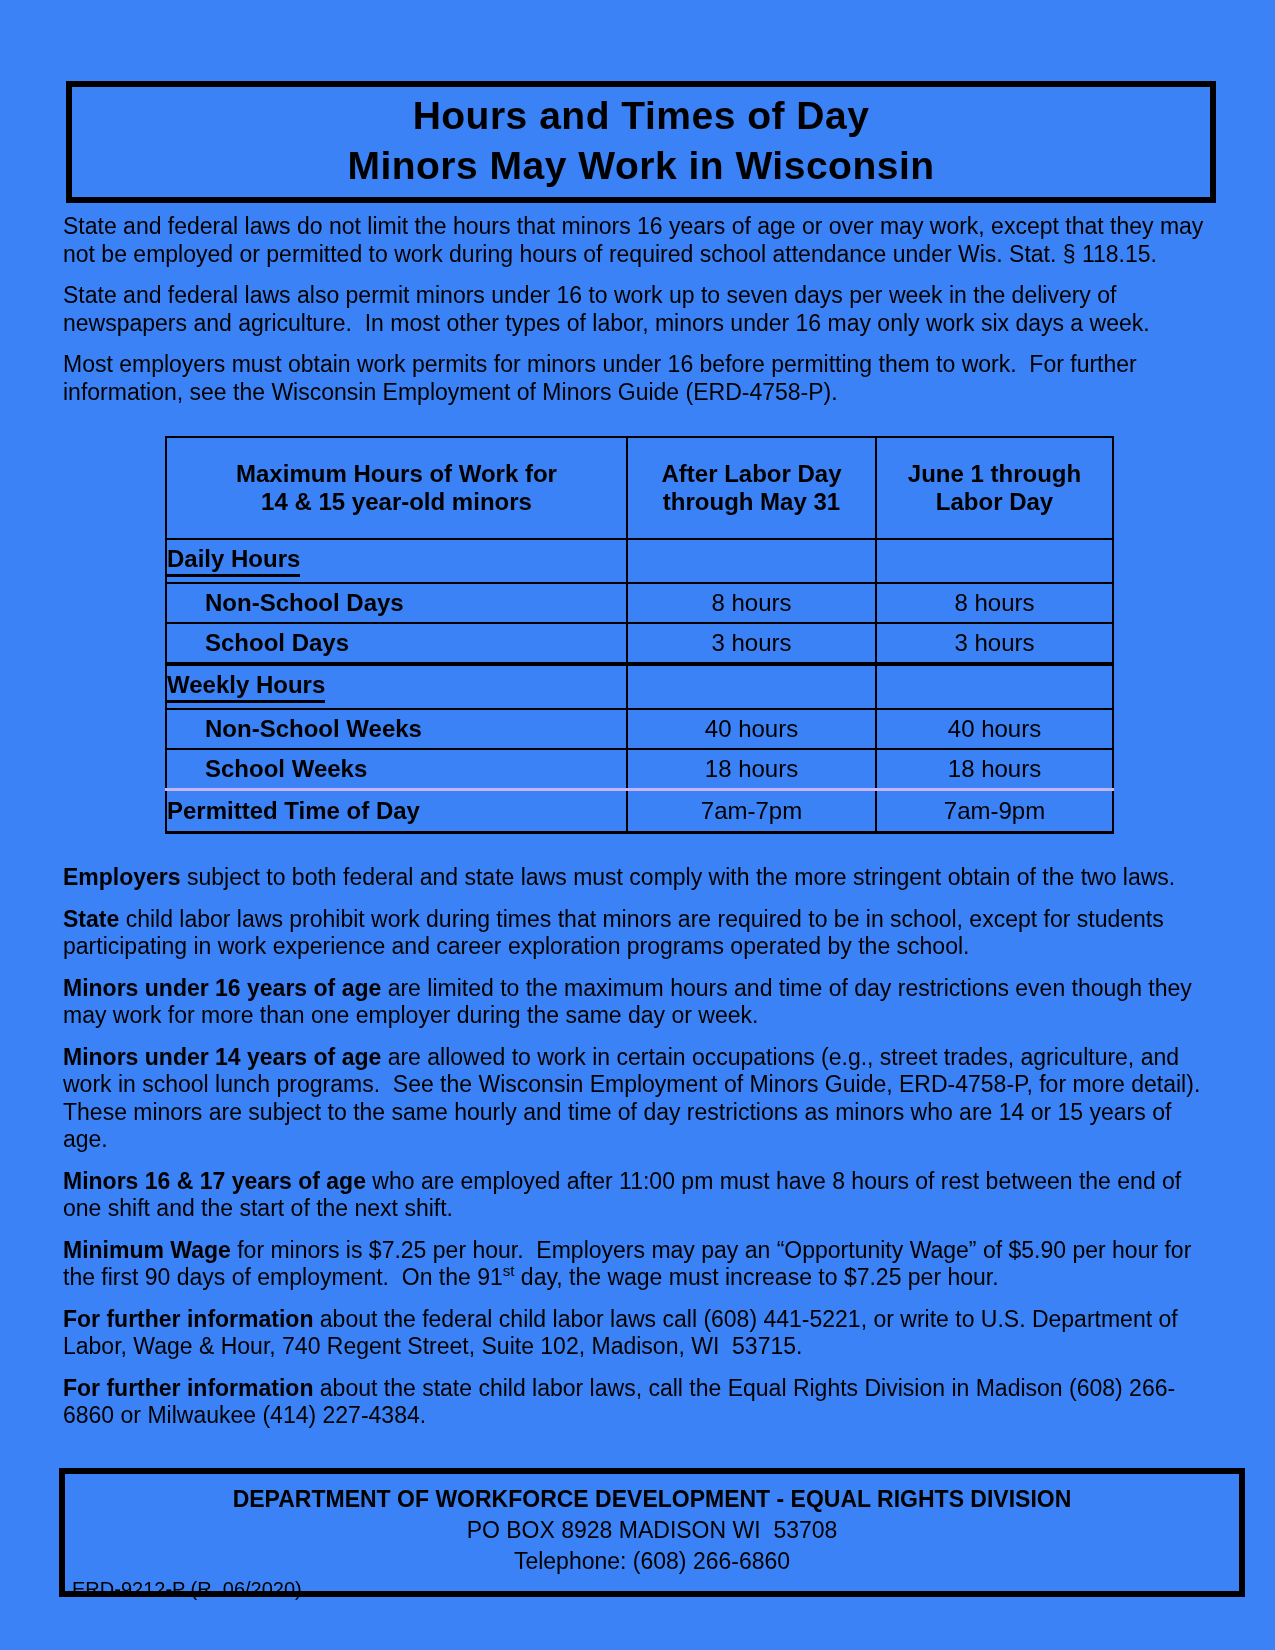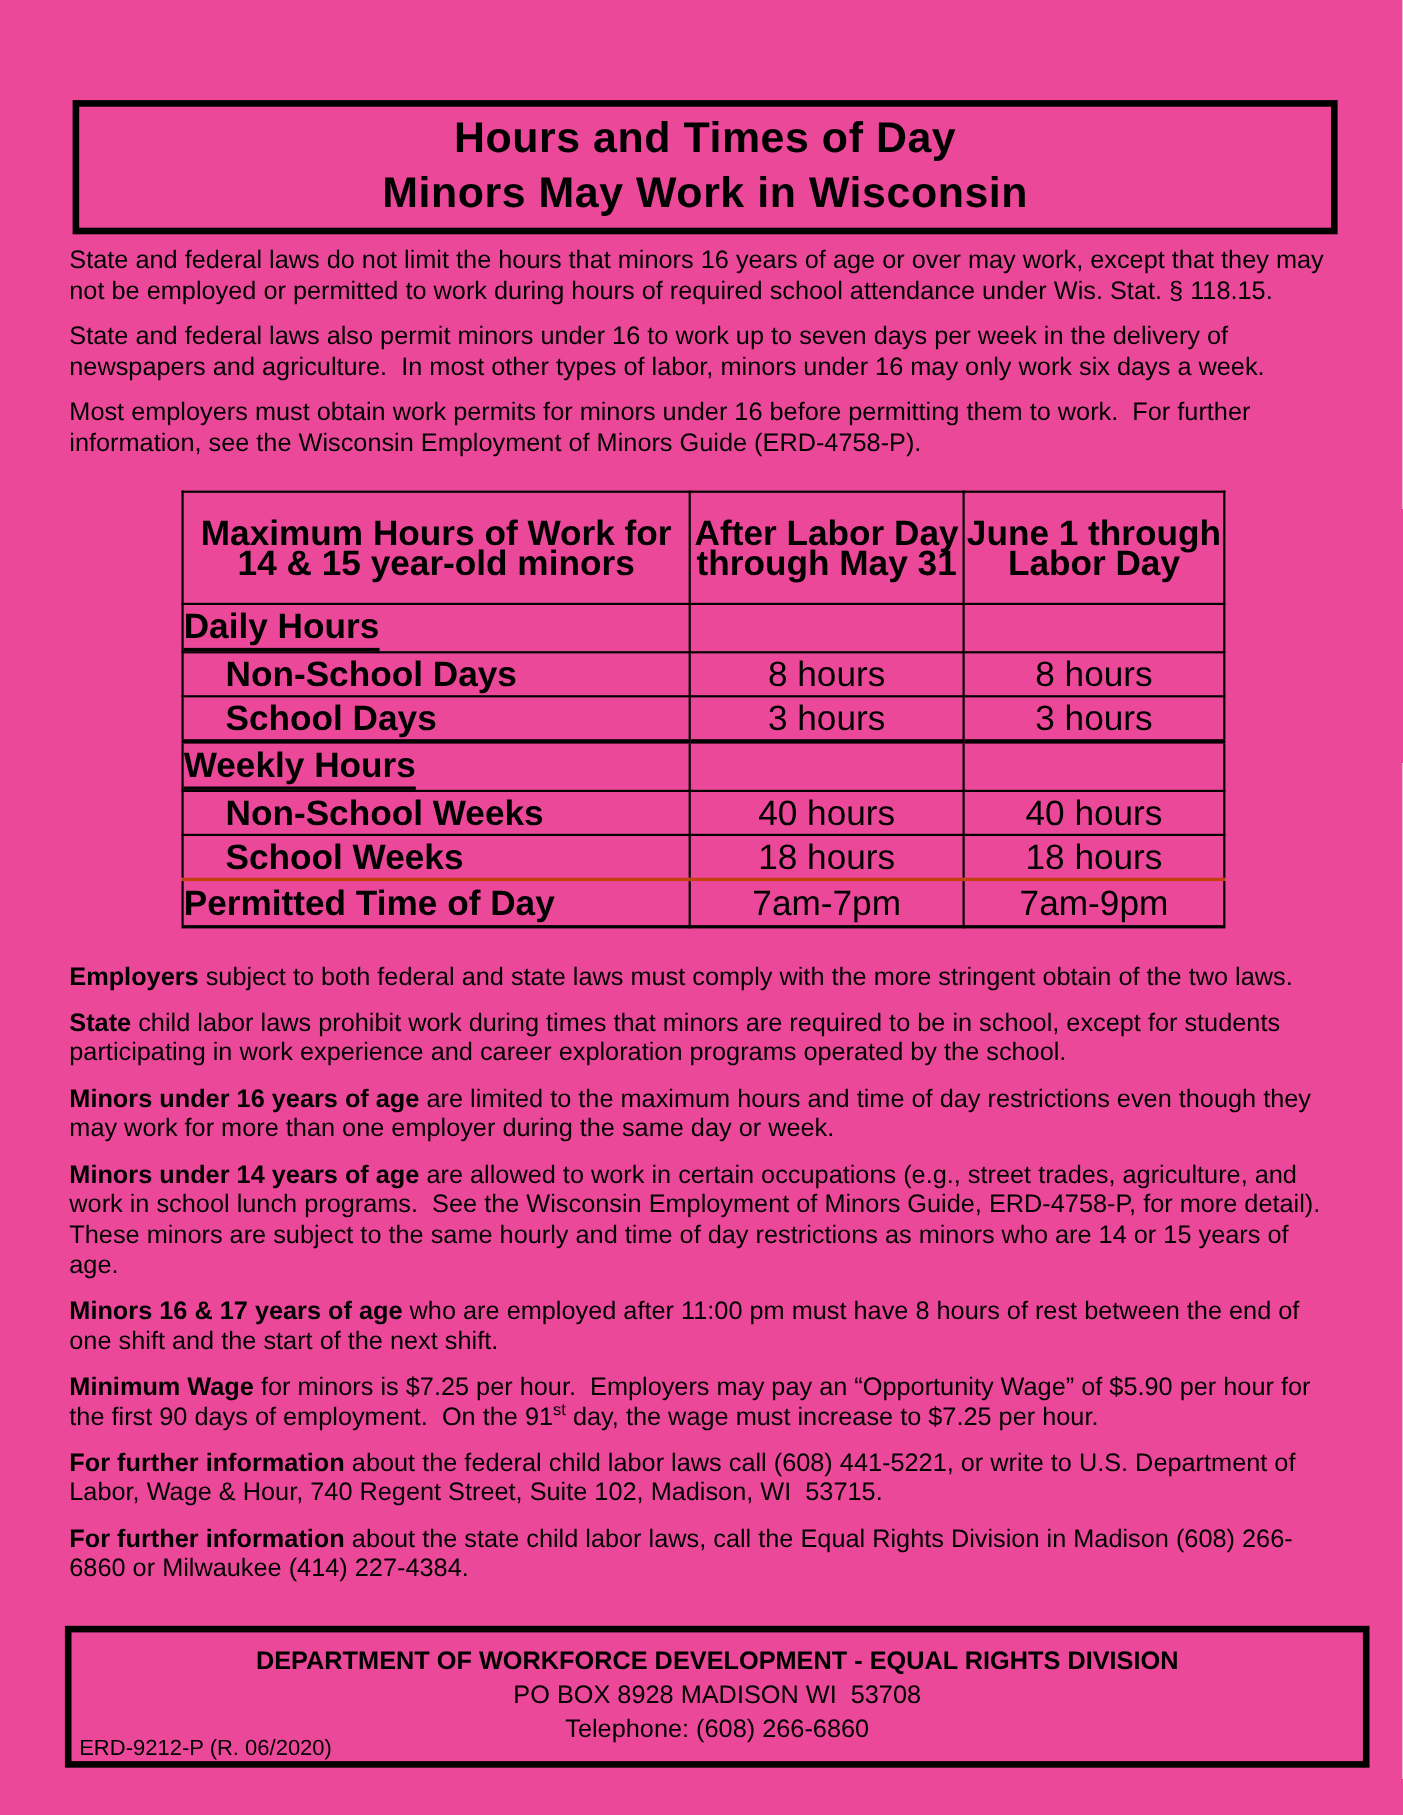--- a/index.html
+++ b/index.html
@@ -4,25 +4,25 @@
 <style>
   html, body {
     margin: 0;
     padding: 0;
     background: #ffffff;
   }
   .page {
     position: relative;
     width: 1275px;
     height: 1650px;
-    background: #ec4899;
+    background: #3b82f6;
     color: #000000;
     font-family: "Liberation Sans", "DejaVu Sans", sans-serif;
     box-sizing: border-box;
-    padding: 16px 63px;
+    padding: 6px 63px;
     overflow: hidden;
   }
   
   .title-box {
     margin-top: 75px;
     margin-left: 3px;
     width: 1138px;
     border: 6px solid #000000;
     text-align: center;
     padding: 4px 0 6px 0;
@@ -47,21 +47,21 @@
   sup { font-size: 15px; line-height: 0; }
   
   .table-wrap {
     margin: 30px 0 0 102px;
   }
   table.hours {
     border-collapse: collapse;
     table-layout: fixed;
     width: 947px;
     border: 2px solid #000000;
-    font-size: 32px;
+    font-size: 24px;
   }
   table.hours col.c1 { width: 461px; }
   table.hours col.c2 { width: 249px; }
   table.hours col.c3 { width: 237px; }
   table.hours th, table.hours td {
     border: 2px solid #000000;
     padding: 0;
     vertical-align: middle;
   }
   table.hours th {
@@ -84,21 +84,21 @@
   }
   td.value-cell {
     text-align: center;
     font-weight: normal;
     border-radius: 11px;
   }
   tr.row-section td { height: 42px; }
   tr.row-item td { height: 38px; }
   tr.row-plain td { height: 40px; }
   tr.thick-top td { border-top: 4px solid #000000; }
-  tr.med-top td { border-top: 3px solid #c2410c; }
+  tr.med-top td { border-top: 3px solid #c4b5fd; }
   table.hours { border-bottom-width: 3px; }
   
   .footer-box {
     margin-top: 38px;
     margin-left: -4px;
     width: 1146px;
     border: 6px solid #000000;
     padding: 10px 14px 14px 14px;
     box-sizing: content-box;
   }

